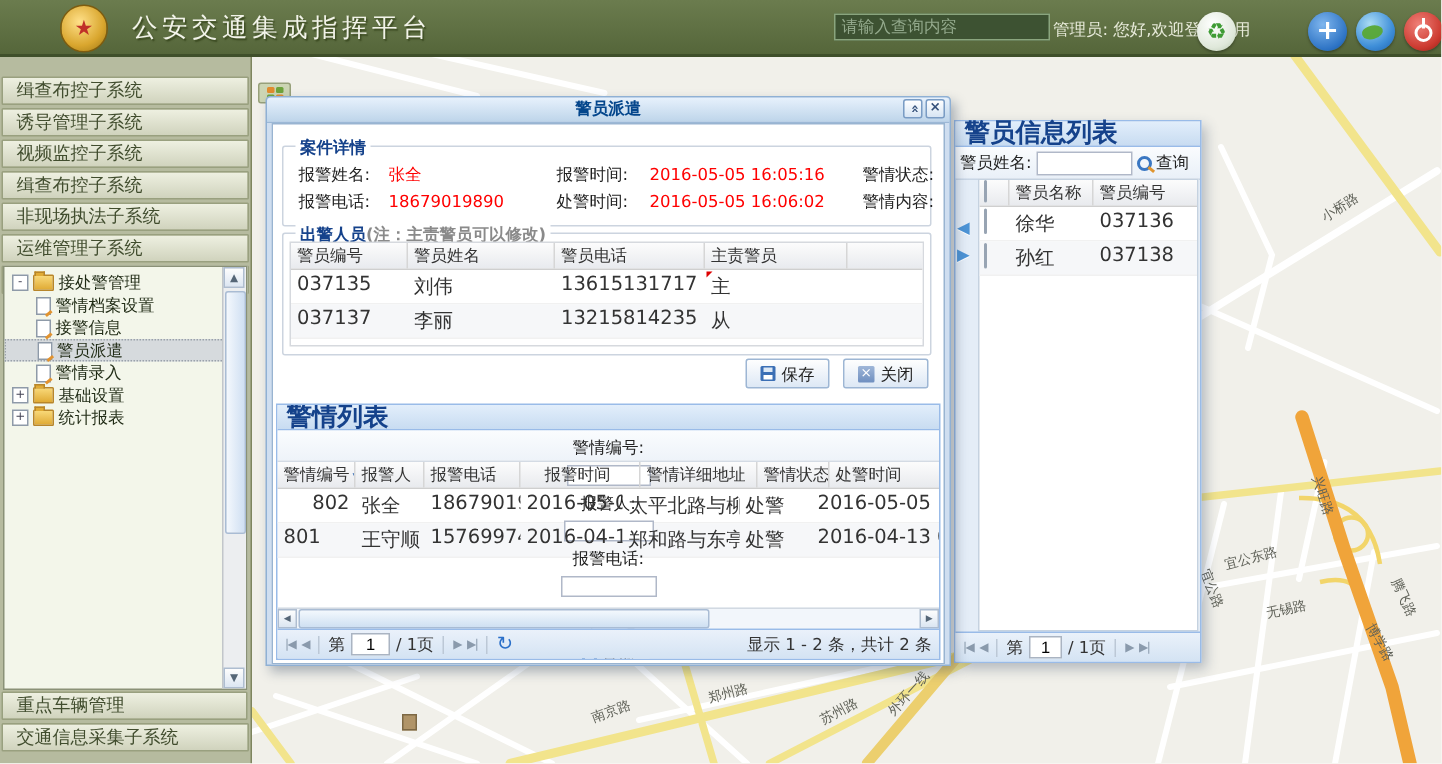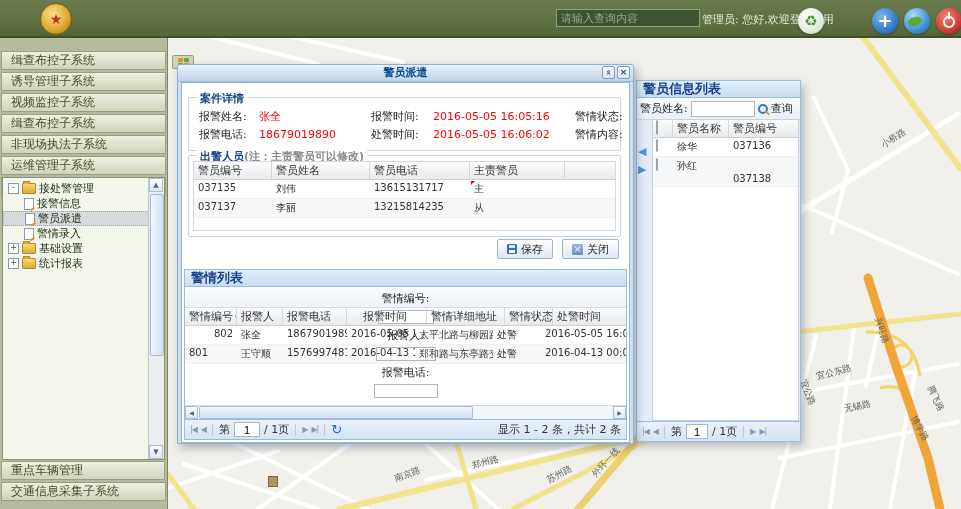--- a/index.html
+++ b/index.html
@@ -89,35 +89,35 @@
   .cr1{top:11px;} .cr2{top:29px;}
   .cl{color:#222;flex:none;} .cv{color:#f00;flex:none;}
   .w-l1{width:60px;} .w-v1{width:112px;} .w-l2{width:62px;} .w-v2{width:142px;} .w-l3{width:62px;}
 
   .fs-dispatch{left:6px;right:8px;top:72px;height:80px;}
   .grid{position:absolute;left:4px;right:4px;top:5px;bottom:5px;border:1px solid #d6d9de;overflow:hidden;}
   .grid-head{display:flex;background:linear-gradient(#fcfcfc,#e8eaee);border-bottom:1px solid #cfcfcf;}
   .gh{font-size:11px;color:#333;padding:1px 4px;border-right:1px solid #d6d6d6;box-sizing:border-box;flex:none;white-space:nowrap;overflow:hidden;cursor:pointer;}
   .gr{display:flex;border-bottom:1px solid #f1f1f1;background:#fff;}
   .gr.alt{background:#f6f7f9;}
-  .gc{font-size:10px;color:#333;padding:2px 4px;box-sizing:border-box;flex:none;white-space:nowrap;overflow:hidden;position:relative;}
+  .gc{font-size:13px;color:#333;padding:2px 4px;box-sizing:border-box;flex:none;white-space:nowrap;overflow:hidden;position:relative;}
   .dirty::before{content:"";position:absolute;left:1px;top:1px;border-style:solid;border-width:4px 4px 0 0;border-color:#d00 transparent transparent transparent;}
   .sort{color:#3b6fb5;font-size:7px;margin-left:2px;}
 
   .dlg-btnrow{position:absolute;left:0;right:10px;top:156px;height:20px;display:flex;justify-content:flex-end;gap:9px;}
   .btn{height:20px;border:1px solid #9db6d4;background:linear-gradient(#fefefe,#dde8f5);border-radius:2px;
     font-size:11px;color:#222;display:inline-flex;align-items:center;gap:4px;padding:0 9px;cursor:pointer;box-sizing:border-box;}
   .ico-save{width:10px;height:10px;background:#3b6fb5;position:relative;border-radius:1px;}
   .ico-save::before{content:"";position:absolute;left:2px;top:1px;width:6px;height:3px;background:#dce8f5;}
   .ico-save::after{content:"";position:absolute;left:2px;bottom:1px;width:6px;height:3px;background:#fff;}
   .ico-close{width:11px;height:11px;background:linear-gradient(#9fb6d8,#6f8fc0);color:#fff;font-size:9px;line-height:11px;text-align:center;border-radius:1px;}
 
   .panel{position:absolute;left:2px;right:2px;top:186px;bottom:2px;border:1px solid #99bbe8;overflow:hidden;background:#fff;}
   .panel-hd{height:16px;background:linear-gradient(#e2eefb,#c8dcf1);border-bottom:1px solid #99bbe8;
-    font-weight:bold;color:#15428b;font-size:13px;line-height:16px;padding-left:6px;}
+    font-weight:bold;color:#15428b;font-size:17px;line-height:16px;padding-left:6px;}
   .filter-row{height:20px;display:flex;align-items:center;gap:4px;padding:0 3px;border-bottom:1px solid #d4dbe4;
     background:linear-gradient(#fafcfe,#eef3f9);font-size:11px;color:#222;flex-direction:column;}
   .tsep{width:1px;height:13px;background:#c6cdd6;margin:0 1px;}
   .tin{height:14px;border:1px solid #b0b8c8;font-size:11px;padding:0 2px;}
   .w52{width:50px;} .w56{width:54px;} .w60{width:58px;}
   .tsel{position:relative;width:56px;height:16px;border:1px solid #b0b8c8;background:#fff;box-sizing:border-box;}
   .tsel .dd{position:absolute;right:0;top:0;width:14px;height:14px;background:linear-gradient(#fdfdfd,#d9e5f2);
     border-left:1px solid #b0b8c8;font-size:7px;line-height:14px;text-align:center;color:#3b6fb5;}
   .sbtn{display:inline-flex;align-items:center;gap:3px;cursor:pointer;color:#222;}
   .mag{width:6px;height:6px;border:2px solid #3a77c2;border-radius:50%;position:relative;flex:none;}
@@ -201,20 +201,21 @@
     <div class="mlabel" style="left:304px;top:420px;transform:rotate(-15deg);">郑州路</div>
     <div class="mlabel" style="left:378px;top:432px;transform:rotate(-28deg);">苏州路</div>
     <div class="mlabel" style="left:420px;top:420px;transform:rotate(-48deg);">外环一线</div>
     <div class="bldg"></div>
   </div>
 
   <div class="app-header">
     <div class="badge">
         <span class="star">★</span>
       </div>
+    <div class="app-title">公安交通集成指挥平台</div>
     <input class="hsearch" placeholder="请输入查询内容" style="">
     <div class="welcome">管理员: 您好,欢迎登陆使用</div>
     <div class="hicon ic-recycle">
         <span>♻</span>
       </div>
     <div class="hicon ic-grid">
       <span class="q1"></span>
         <span class="q2"></span>
       <span class="q3"></span>
         <span class="q4"></span>
@@ -236,20 +237,24 @@
     <div class="side-item">缉查布控子系统</div>
     <div class="side-item">非现场执法子系统</div>
     <div class="side-item">运维管理子系统</div>
     <div class="side-item">接处警子系统</div>
 
     <div class="tree">
       <div class="tree-row" style="margin-top:3px;">
         <span class="tbox">-</span>
         <span class="folder"></span>
         <span>接处警管理</span>
+      </div>
+      <div class="tree-row child">
+        <span class="leaf"></span>
+        <span>警情档案设置</span>
       </div>
       <div class="tree-row child">
         <span class="leaf"></span>
         <span>接警信息</span>
       </div>
       <div class="tree-row child selected">
         <span class="leaf"></span>
         <span>警员派遣</span>
       </div>
       <div class="tree-row child">
@@ -444,21 +449,21 @@
           <div class="gh" style="flex:1;border-right:none;">警员编号</div>
         </div>
         <div class="gr">
           <div class="gc" style="width:20px;padding:2px 0;"><span class="cb"></span></div>
           <div class="gc" style="width:56px;">徐华</div>
           <div class="gc" style="flex:1;">037136</div>
         </div>
         <div class="gr alt">
           <div class="gc" style="width:20px;padding:2px 0;"><span class="cb"></span></div>
           <div class="gc" style="width:56px;">孙红</div>
-          <div class="gc" style="flex:1;margin-top:14px;">037138</div>
+          <div class="gc" style="flex:1;">037138</div>
         </div>
       </div>
     </div>
     <div class="pager opager">
       <span class="pbtn">|◀</span>
       <span class="pbtn">◀</span>
       <div class="psep"></div>
       <span>第</span>
       <input class="pin" style="width: 20px;" value="1">
       <span>/ 1页</span>

